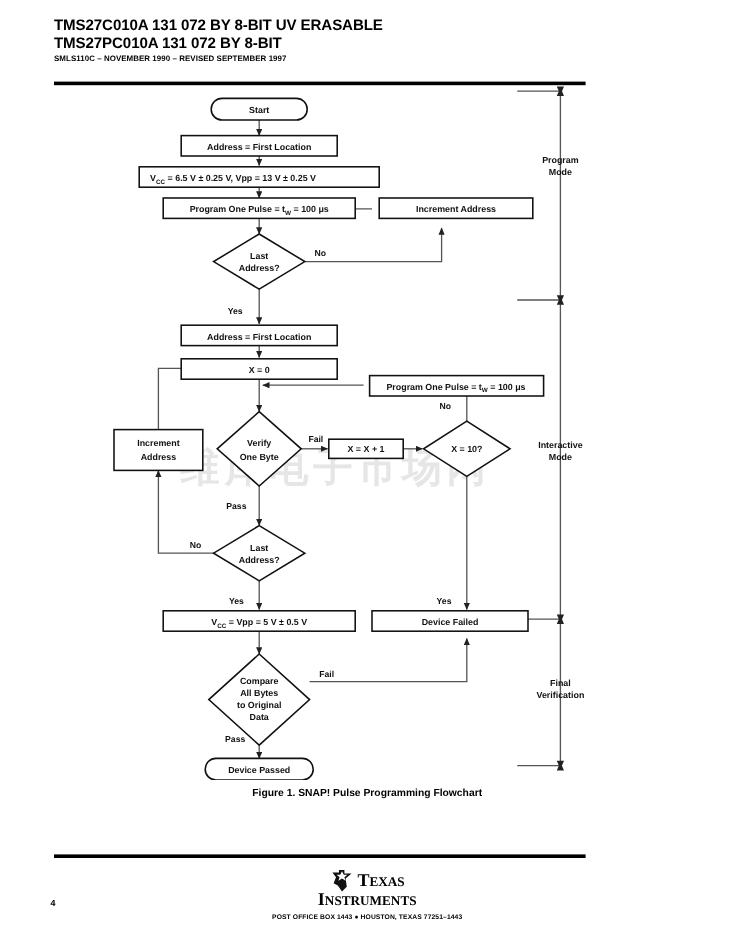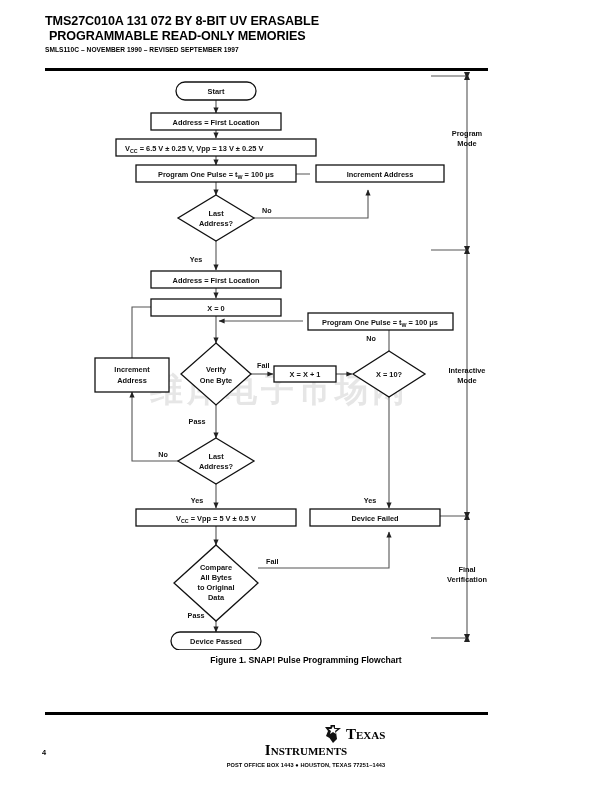--- a/index.html
+++ b/index.html
@@ -26,42 +26,42 @@
 
   
   #caption{position:absolute;left:0;top:655px;width:612px;text-align:center;
            font-size:8.6px;font-weight:bold;}
 
   
   #footer-rule{position:absolute;left:45px;top:712px;width:512px;height:3.2px;background:#000;}
   #page-num{position:absolute;left:42px;top:748px;font-size:7.4px;font-weight:bold;}
   #ti-logo{position:absolute;left:0;top:722px;width:612px;text-align:center;}
   #ti-wrap{display:inline-block;position:relative;}
-  .ti-row{display:flex;align-items:flex-end;justify-content:flex-end;}
+  .ti-row{display:flex;align-items:flex-end;justify-content:center;}
   #ti-texas{font-family:"Liberation Serif",serif;font-weight:bold;font-size:15px;
             letter-spacing:0px;line-height:14px;}
   #ti-instr{font-family:Liberation Serif, serif;font-weight:bold;font-size:15px;
             letter-spacing:0px;line-height:15px;margin-top:1px;}
   .smallcap{font-size:11px;}
   #ti-addr{font-size:5.6px;font-weight:bold;letter-spacing:0.1px;margin-top:3px;}
   #ti-star{width:20px;height:20px;margin-right:3px;position:relative;top:2px;}
 
   
   #wm{position:absolute;left:150px;top:368px;width:330px;height:60px;
       font-size:33px;font-weight:bold;color:#e6e6e6;letter-spacing:4px;
       white-space:nowrap;pointer-events:none;}
 </style>
 </head>
 <body>
 
 <div id="page">
 
   <div id="header">
     <div class="title-line">TMS27C010A 131 072 BY 8-BIT UV ERASABLE</div>
-    <div class="title-line indent">PROGRAMMABLE READ-ONLY MEMORIES</div>
+    <div class="title-line">TMS27PC010A 131 072 BY 8-BIT</div>
     <div id="doc-sub">SMLS110C – NOVEMBER 1990 – REVISED SEPTEMBER 1997</div>
   </div>
   <div id="header-rule"></div>
 
   <div id="wm">维库电子市场网</div>
 
   <svg id="flow" viewBox="0 0 612 580">
     <defs>
       <marker id="ah" markerWidth="7" markerHeight="7" refX="5.6" refY="2.6" orient="auto" markerUnits="userSpaceOnUse">
         <path d="M0,0 L6,2.6 L0,5.2 z" fill="#222"></path>

